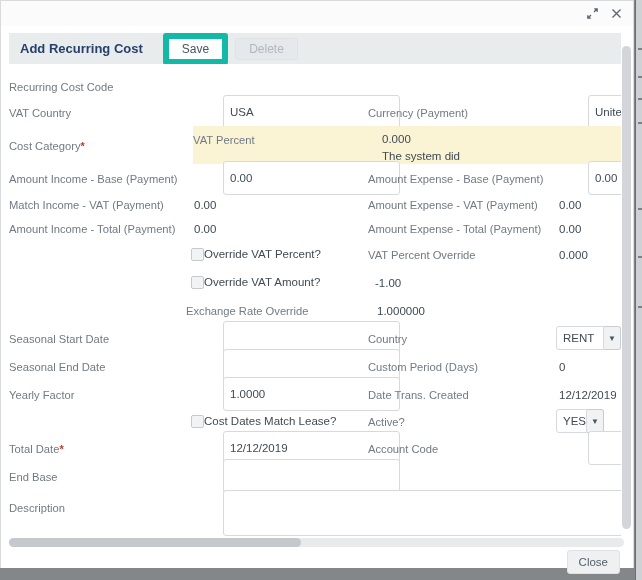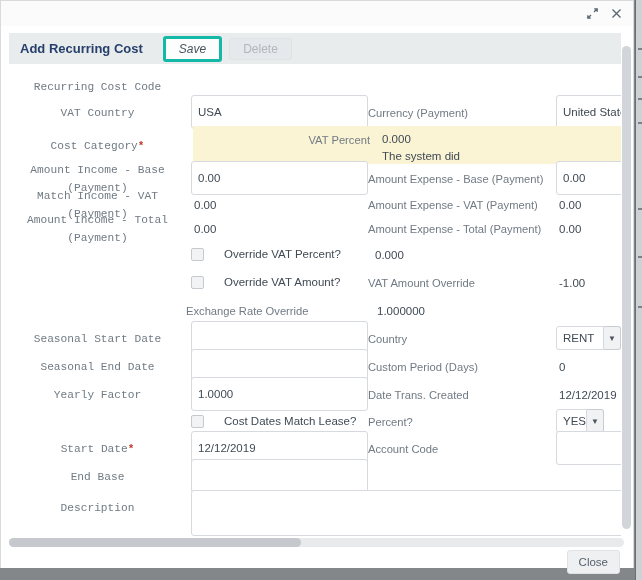--- a/index.html
+++ b/index.html
@@ -23,57 +23,57 @@
   
   .panel-header {
     position: absolute; left: 8px; top: 32px; width: 612px; height: 31px;
     background: #e9eced; display: flex; align-items: center; padding-left: 11px;
   }
   .panel-title { font-size: 13px; font-weight: bold; margin-right: 20px; }
   .btn {
     font-family: "Liberation Sans", sans-serif;
     font-size: 12px; padding: 3px 13px; border-radius: 3px; cursor: pointer;
   }
-  .btn-save { background: #fcfdfd; border: 3px solid #14b8a6; color: #4b555f; margin-right: 7px; font-style: italic; }
+  .btn-save { background: #fcfdfd; border: 6px solid #14b8a6; color: #4b555f; margin-right: 7px; }
   .btn-delete { background: #e6e9ec; border: 1px solid #e0e3e6; color: #b0b7bd; }
   
   .form-viewport {
     position: absolute; left: 8px; top: 63px; width: 612px; height: 472px;
     overflow: hidden; background: #fff;
   }
   .form-grid { width: 760px; padding-top: 10px; }
   .row { display: flex; align-items: center; }
-  .c-ll { width: 177px; text-align: center; font-family: Liberation Mono, monospace; }
+  .c-ll { width: 177px; text-align: left; }
   .c-lf { width: 182px; padding-left: 5px; }
   .c-rl { width: 184px; text-align: left; }
   .c-rf { width: 214px; padding-left: 4px; }
   .lbl { font-size: 11.2px; color: #707a84; }
   .req { color: #c0392b; font-size: 11px; font-weight: bold; }
   .ro { font-size: 11.5px; color: #3f4a55; padding-left: 3px; }
   input[type=text], textarea {
     font-family: "Liberation Sans", sans-serif;
     font-size: 11.5px; color: #3f4a55;
     border: 1px solid #d6dade; border-radius: 3px;
-    height: 24px; padding: 16px 6px; outline: none; background: #fff;
+    height: 24px; padding: 16px 6px; outline: none; background: #fff; margin-left: 32px;
   }
   .in-l { width: 177px; }
   .in-r { width: 170px; }
   textarea { width: 440px; height: 46px; resize: none; padding-top: 3px; }
-  .cbwrap { display: flex; align-items: center; gap: 20px; }
+  .cbwrap { display: flex; align-items: center; gap: 0; }
   .cb {
     width: 13px; height: 13px; border: 1px solid #c6cacf; border-radius: 2px;
     background: #f2f3f5; appearance: none; -webkit-appearance: none; cursor: pointer;
   }
   .cblbl { font-size: 11.5px; color: #3f4a55; }
   
   .vatband {
     flex: 1; margin-left: 7px; height: 38px; padding-top: 4px;
   }
   .vatband .line1 { display: flex; align-items: center; }
-  .vatband .vlab { width: 177px; text-align: right; }
+  .vatband .vlab { width: 177px; text-align: left; }
   .vatband .vval { padding-left: 12px; font-size: 11.5px; color: #3f4a55; }
   .vatband .note { margin-left: 189px; font-size: 11.5px; color: #3f4a55; margin-top: 2px; white-space: nowrap; }
   
   .sel { display: flex; align-items: stretch; }
   .sel .selbox {
     border: 1px solid #d6dade; border-radius: 3px 0 0 3px; height: 24px;
     display: flex; align-items: center; padding: 0 6px;
     font-size: 11.5px; color: #3f4a55; background: #fff;
   }
   .sel .selbtn {
@@ -182,32 +182,32 @@
       </div>
 
       <div class="row" style="height:28px">
         <div class="c-ll"></div>
         <div class="c-lf">
             <span class="cbwrap">
               <input type="checkbox" class="cb" style="">
               <span class="cblbl">Override VAT Percent?</span>
             </span>
           </div>
+        <div class="c-rl"><span class="lbl">VAT Percent Override</span></div>
         <div class="c-rf"><span class="ro">0.000</span></div>
       </div>
 
       <div class="row" style="height:28px">
         <div class="c-ll"></div>
         <div class="c-lf">
             <span class="cbwrap">
               <input type="checkbox" class="cb" style="">
               <span class="cblbl">Override VAT Amount?</span>
             </span>
           </div>
-        <div class="c-rl"><span class="lbl">VAT Amount Override</span></div>
         <div class="c-rf"><span class="ro">-1.00</span></div>
       </div>
 
       <div class="row" style="height:28px">
         <div class="c-ll"></div>
         <div class="c-rl"><span class="lbl">Exchange Rate Override</span></div>
         <div class="c-rf"><span class="ro">1.000000</span></div>
       </div>
 
       <div class="row" style="height:28px">
@@ -237,31 +237,31 @@
       </div>
 
       <div class="row" style="height:26px">
         <div class="c-ll"></div>
         <div class="c-lf">
             <span class="cbwrap">
               <input type="checkbox" class="cb" style="">
               <span class="cblbl">Cost Dates Match Lease?</span>
             </span>
           </div>
-        <div class="c-rl"><span class="lbl">Percent?</span></div>
+        <div class="c-rl"><span class="lbl">Active?</span></div>
         <div class="c-rf">
           <span class="sel">
             <span class="selbox w-yes">YES</span>
             <span class="selbtn">▼</span>
           </span>
         </div>
       </div>
 
       <div class="row" style="height:28px">
-        <div class="c-ll"><span class="lbl">Start Date</span><span class="req">*</span></div>
+        <div class="c-ll"><span class="lbl">Total Date</span><span class="req">*</span></div>
         <div class="c-lf"><input type="text" class="in-l" value="12/12/2019" style=""></div>
         <div class="c-rl"><span class="lbl">Account Code</span></div>
         <div class="c-rf"><input type="text" class="in-r" value="" style=""></div>
       </div>
 
       <div class="row" style="height:28px">
         <div class="c-ll"><span class="lbl">End Base</span></div>
         <div class="c-lf"><input type="text" class="in-l" value="" style=""></div>
       </div>
 

